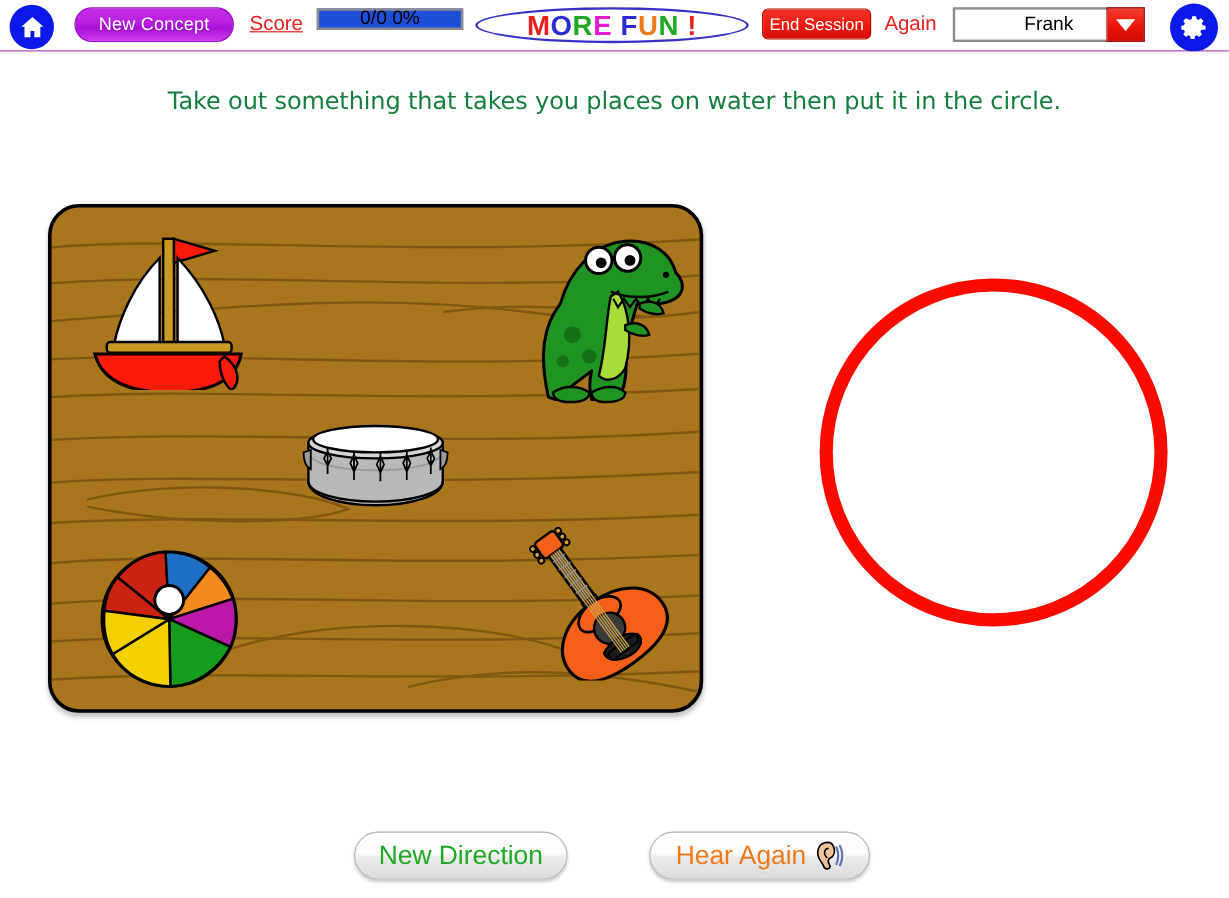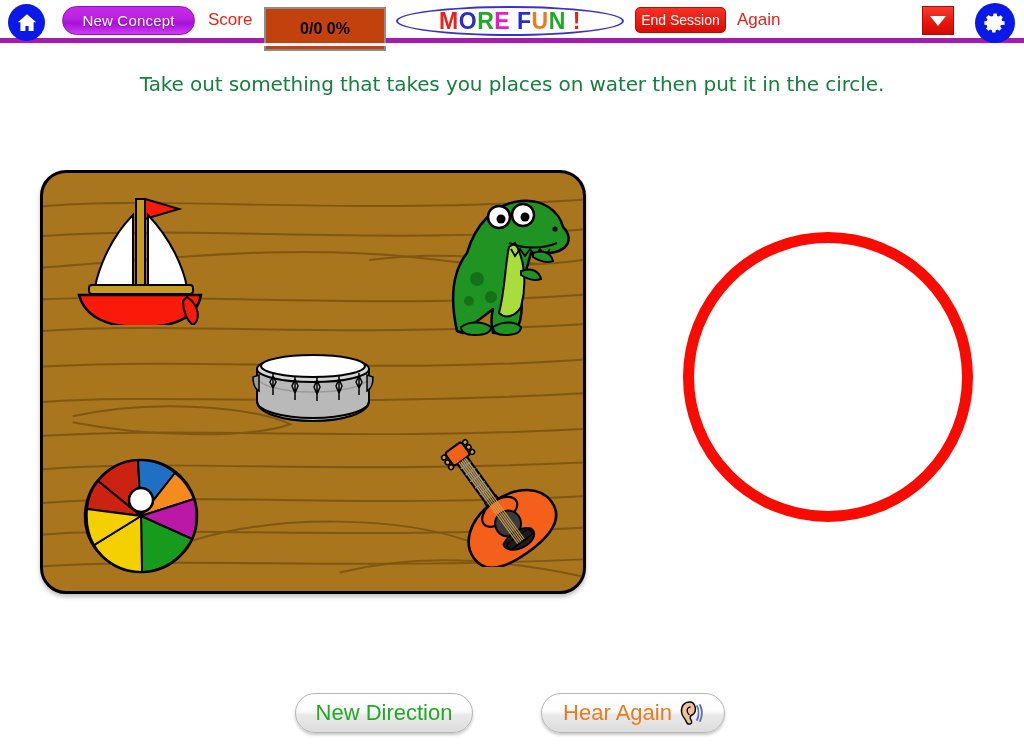--- a/index.html
+++ b/index.html
@@ -8,21 +8,21 @@
     background: #ffffff;
     font-family: "Liberation Sans", sans-serif;
     overflow: hidden;
   }
   #app { position: relative; width: 1024px; height: 748px; background:#fff; }
 
   
   #toolbar {
     position: absolute; left:0; top:0; width:1024px; height:43px;
     background:#ffffff;
-    border-bottom: 5px solid #a21caf;
+    border-bottom: 1px solid #a21caf;
     display:flex; align-items:center;
   }
   #toolbar::after{
     content:""; position:absolute; left:0; top:43px; width:1024px; height:3px;
     background: linear-gradient(#f2f2f2,#ffffff);
   }
 
   .home-btn{
     position:absolute; left:8px; top:4px;
     width:37px; height:37px; border-radius:50%;
@@ -38,28 +38,28 @@
     background: linear-gradient(180deg,#c52ae8 0%, #bb22e0 40%, #a711d6 60%, #cf3bf0 100%);
     border:1px solid #9a0dc4;
     color:#ffffff; font-size:15px; font-weight:400;
     display:flex; align-items:center; justify-content:center;
     letter-spacing:.2px; cursor:pointer;
     text-shadow:0 1px 1px rgba(0,0,0,.25);
   }
 
   .score-label{
     position:absolute; left:208px; top:10px;
-    color:#e8221a; font-size:17px; font-weight:400;
+    color:#e8221a; font-size:17px; font-weight:400;text-decoration:underline;
   }
   .score-box{
     position:absolute; left:264px; top:7px;
-    width:122px; height:44px;
-    background:#c2410c; border:2px solid #8c8c8c;
-    display:flex; align-items:center; justify-content:center;
-    color:#000; font-size:16px;font-weight:bold;
+    width:122px; height:18px;
+    background:#1d4ed8; border:2px solid #8c8c8c;
+    display:flex; align-items:center; justify-content:center;
+    color:#000; font-size:16px;
   }
 
   .morefun{
     position:absolute; left:396px; top:6px;
     width:228px; height:30px;
     border:2px solid #3a32c8; border-radius:50%;
     background:#ffffff;
     display:flex; align-items:center; justify-content:center;
     cursor:pointer;
   }
@@ -174,20 +174,23 @@
 
     <div class="morefun">
       <span id="morefun-text"><span style="color: rgb(232, 34, 26);">M</span><span style="color: rgb(43, 43, 214);">O</span><span style="color: rgb(31, 170, 36);">R</span><span style="color: rgb(232, 26, 208);">E</span><span style="color: rgb(0, 0, 0);">&nbsp;</span><span style="color: rgb(43, 43, 214);">F</span><span style="color: rgb(240, 121, 26);">U</span><span style="color: rgb(31, 170, 36);">N</span><span style="color: rgb(0, 0, 0);">&nbsp;</span><span style="color: rgb(232, 34, 26);">!</span></span>
     </div>
 
     <div class="end-session">
       <span>End Session</span>
     </div>
 
     <div class="player-label">Again</div>
+    <div class="player-select">
+      <span>Frank</span>
+    </div>
     <div class="player-arrow">
       <i></i>
     </div>
 
     <div class="gear-btn">
       <svg width="28" height="28" viewBox="0 0 24 24">
         <path fill="#ffffff" d="M12 8.2a3.8 3.8 0 1 0 0 7.6 3.8 3.8 0 0 0 0-7.6zm0 5.6a1.8 1.8 0 1 1 0-3.6 1.8 1.8 0 0 1 0 3.6z"></path>
         <path fill="#ffffff" d="M20.3 13.4l-.1-2.8-2.0-.3a6.4 6.4 0 0 0-.6-1.4l1.2-1.6-2-2-1.6 1.2a6.4 6.4 0 0 0-1.4-.6l-.3-2h-2.8l-.3 2a6.4 6.4 0 0 0-1.4.6L6.3 5.3l-2 2 1.2 1.6a6.4 6.4 0 0 0-.6 1.4l-2 .3v2.8l2 .3c.15.5.35.96.6 1.4l-1.2 1.6 2 2 1.6-1.2c.44.25.9.45 1.4.6l.3 2h2.8l.3-2c.5-.15.96-.35 1.4-.6l1.6 1.2 2-2-1.2-1.6c.25-.44.45-.9.6-1.4z"></path>
       </svg>
     </div>

